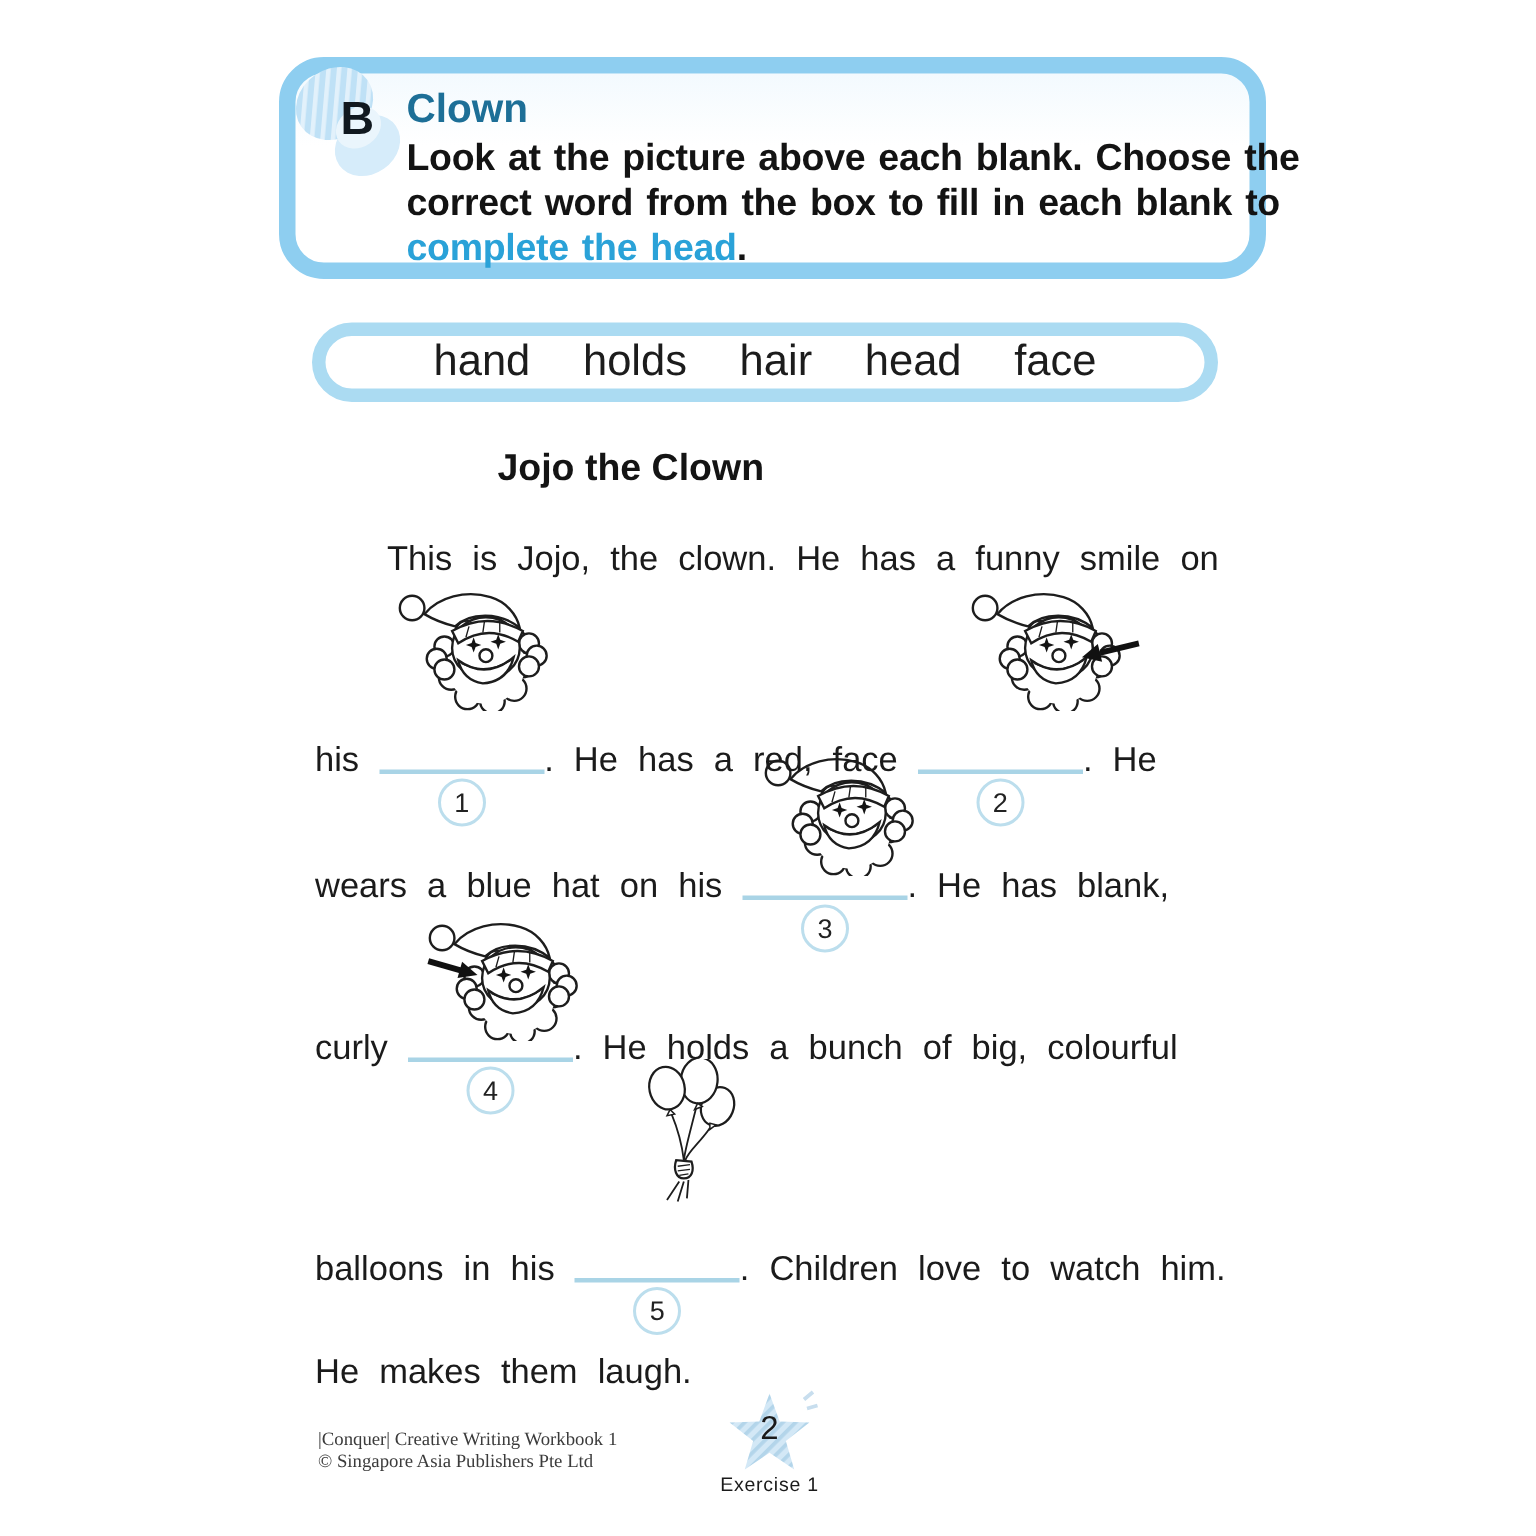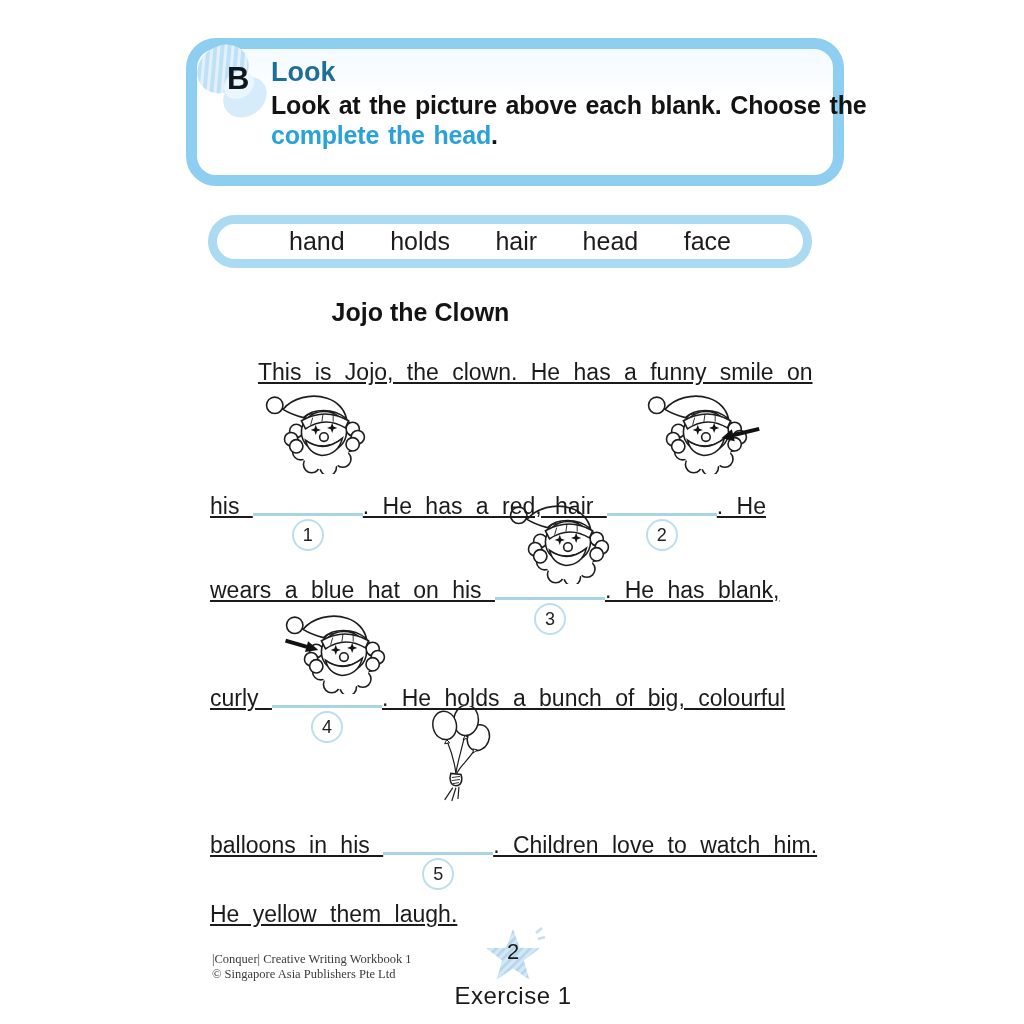--- a/index.html
+++ b/index.html
@@ -21,28 +21,28 @@
   .section-title{font-size:27px;font-weight:bold;color:#1d6f97;margin:0 0 2px 0;}
   .instr{font-size:25px;font-weight:bold;color:#131313;line-height:30px;
          letter-spacing:-0.2px;word-spacing:2px;white-space:pre;}
   .hl{color:#2aa2d8;}
 
   
   .word-bank{
     left:208px;top:215px;width:604px;height:53px;box-sizing:border-box;
     border:9px solid #abdbf2;border-radius:27px;background:#fff;
     display:flex;align-items:center;justify-content:space-between;
-    padding:0 72px;font-size:25px;color:#1c1c1c;
+    padding:0 72px;font-size:29px;color:#1c1c1c;
   }
 
   
   .story-title{left:0;top:298px;width:841px;text-align:center;
                font-size:25px;font-weight:bold;color:#141414;}
   .story-line{left:210px;width:612px;font-size:23px;color:#1b1b1b;
-              word-spacing:7px;white-space:pre;line-height:28px;text-decoration:underline;}
+              word-spacing:7px;white-space:pre;line-height:28px;}
   .indent{padding-left:48px;}
   .blank{
     display:inline-block;width:110px;height:18px;vertical-align:-2px;
     border-bottom:3px solid #a9d4e6;position:relative;
   }
   .numb{
     position:absolute;top:24px;left:50%;transform:translateX(-50%);
     width:28px;height:28px;border:2px solid #bcdeed;border-radius:50%;
     background:#fff;display:flex;align-items:center;justify-content:center;
     font-size:18px;color:#222;word-spacing:0;
@@ -51,43 +51,44 @@
   
   .art path,.art circle,.art ellipse,.art line{vector-effect:non-scaling-stroke;}
 
   
   .credits{left:212px;top:952px;font-family:"Liberation Serif",serif;
            font-size:12.5px;line-height:15px;color:#3b3b3b;}
   .star-wrap{left:483px;top:926px;width:64px;height:58px;}
   .page-num{position:absolute;left:0;top:13px;width:60px;text-align:center;
             font-size:22px;color:#1a1a1a;}
   .exercise{left:433px;top:982px;width:160px;text-align:center;
-            font-size:24px;color:#1a1a1a;letter-spacing:0.5px;}
+            font-size:13px;color:#1a1a1a;letter-spacing:0.5px;}
 </style>
 </head>
 <body>
 
 <div class="page">
 
   <div class="abs header-box">
     <svg class="abs butterfly" width="92" height="96" viewBox="0 0 92 96">
       <defs>
         <pattern id="bfstripe" width="7" height="7" patternUnits="userSpaceOnUse" patternTransform="rotate(40)">
           <rect width="7" height="7" fill="#bfe1f6"></rect>
           <rect width="3" height="7" fill="#e2f1fb"></rect>
         </pattern>
       </defs>
       <ellipse cx="58" cy="62" rx="23" ry="19" transform="rotate(-35 58 62)" fill="#d6ecfa"></ellipse>
       <ellipse cx="36" cy="34" rx="27" ry="23" transform="rotate(-35 36 34)" fill="url(#bfstripe)"></ellipse>
       <ellipse cx="52" cy="50" rx="16" ry="13" transform="rotate(-35 52 50)" fill="#eaf5fc"></ellipse>
     </svg>
     <div class="abs section-letter">B</div>
     <div class="abs header-text">
-      <div class="section-title">Look</div>
+      <div class="section-title">Clown</div>
       <div class="instr">Look at the picture above each blank. Choose the</div>
+      <div class="instr">correct word from the box to fill in each blank to</div>
       <div class="instr"><span class="hl">complete the head</span><span>.</span></div>
     </div>
   </div>
 
   <div class="abs word-bank">
     <span>hand</span>
     <span>holds</span>
     <span>hair</span>
     <span>head</span>
     <span>face</span>
@@ -152,29 +153,29 @@
       <path d="M39 32 C35 48 32 58 31 66" fill="none" stroke-width="1.2"></path>
       <path d="M48 45 C42 54 34 60 32 66" fill="none" stroke-width="1.2"></path>
       <path d="M26 66 C24 72 26 78 31 78 C36 78 38 73 36 67 Z"></path>
       <path d="M27 70 L35 69 M27 73 L35 72 M28 76 L34 75" stroke-width="0.9"></path>
       <path d="M28 80 L20 92 M31 80 L27 93 M34 79 L33 91" fill="none" stroke-width="1.2"></path>
     </g>
   </svg>
 
   <div class="abs story-line indent" style="top:358px;"><span>This is Jojo, the clown. He has a funny smile on</span></div>
 
-  <div class="abs story-line" style="top:492px;"><span>his </span><span class="blank"><span class="numb">1</span></span><span>. He has a red, hair </span><span class="blank"><span class="numb">2</span></span><span>. He</span></div>
+  <div class="abs story-line" style="top:492px;"><span>his </span><span class="blank"><span class="numb">1</span></span><span>. He has a red, face </span><span class="blank"><span class="numb">2</span></span><span>. He</span></div>
 
   <div class="abs story-line" style="top:576px;"><span>wears a blue hat on his </span><span class="blank"><span class="numb">3</span></span><span>. He has blank,</span></div>
 
   <div class="abs story-line" style="top:684px;"><span>curly </span><span class="blank"><span class="numb">4</span></span><span>. He holds a bunch of big, colourful</span></div>
 
   <div class="abs story-line" style="top:792px;margin-top:39px;"><span>balloons in his </span><span class="blank"><span class="numb">5</span></span><span>. Children love to watch him.</span></div>
 
-  <div class="abs story-line" style="top:900px;"><span>He yellow them laugh.</span></div>
+  <div class="abs story-line" style="top:900px;"><span>He makes them laugh.</span></div>
 
   <div class="abs credits">
     <div>|Conquer| Creative Writing Workbook 1</div>
     <div>© Singapore Asia Publishers Pte Ltd</div>
   </div>
 
   <div class="abs star-wrap">
     <svg width="64" height="58" viewBox="0 0 64 58">
       <defs>
         <pattern id="starstripe" width="6" height="6" patternUnits="userSpaceOnUse" patternTransform="rotate(45)">

